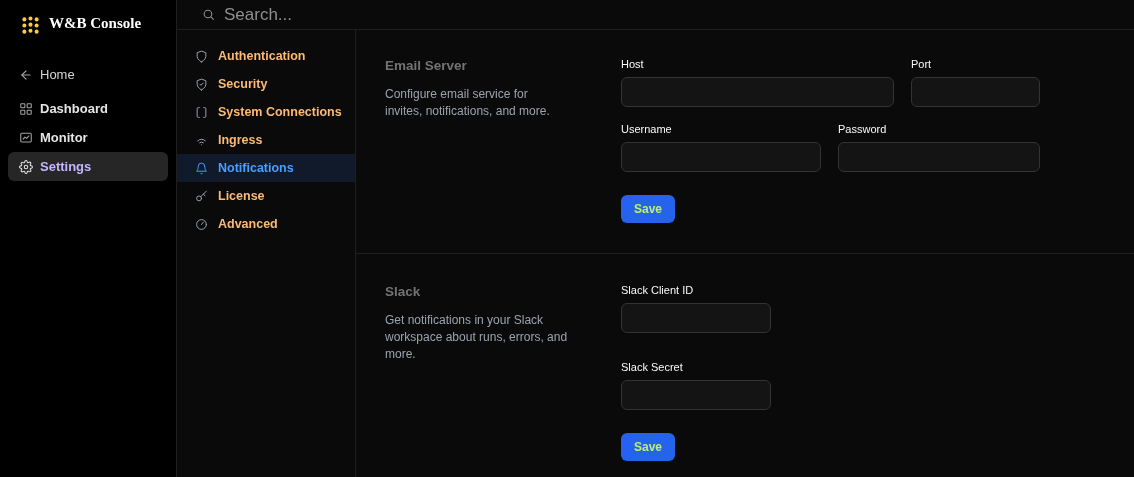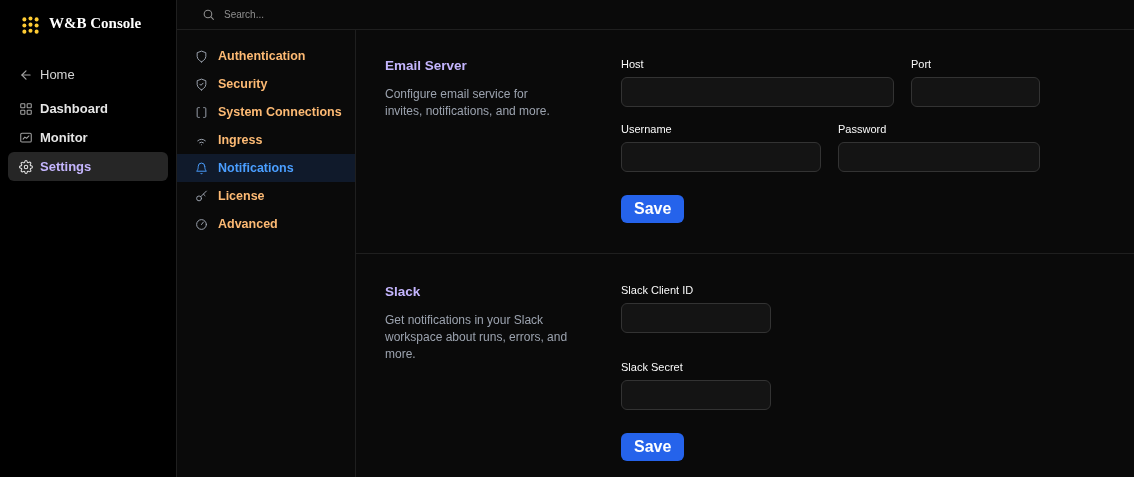--- a/index.html
+++ b/index.html
@@ -38,21 +38,21 @@
   
   .right { flex: 1; display: flex; flex-direction: column; min-width: 0; }
   .topbar {
     height: 30px; flex-shrink: 0;
     border-bottom: 1px solid #1f1f1f;
     display: flex; align-items: center; gap: 9px; padding-left: 25px;
   }
   .topbar svg { color: #8f8f8f; flex-shrink: 0; }
   .search-input {
     background: transparent; border: none; outline: none;
-    color: #d4d4d4; font-size: 10px; width: 320px; font-family: inherit;
+    color: #d4d4d4; font-size: 17px; width: 320px; font-family: inherit;
   }
   .search-input::placeholder { color: #8f8f8f; }
 
   .content { flex: 1; display: flex; min-height: 0; }
 
   
   .subnav {
     width: 179px; flex-shrink: 0;
     border-right: 1px solid #1f1f1f;
     padding-top: 12px;
@@ -65,21 +65,21 @@
   .subnav-item svg { color: #9ca3af; flex-shrink: 0; }
   .subnav-item.active { background: rgba(59,130,246,0.14); color: #4a9eff; }
   .subnav-item.active svg { color: #4a9eff; }
 
   
   .main { flex: 1; min-width: 0; }
   .section { display: flex; padding: 28px 0 0 29px; }
   .section.email { height: 224px; border-bottom: 1px solid #1f1f1f; }
   .section.slack { padding-top: 30px; }
   .section-info { width: 236px; flex-shrink: 0; }
-  .section-title { font-size: 13.5px; font-weight: 700; color: #c4b5fd; margin-bottom: 13px; }
+  .section-title { font-size: 13.5px; font-weight: 700; color: #737373; margin-bottom: 13px; }
   .section-desc { font-size: 12px; color: #9ca3af; line-height: 1.4; width: 180px; }
   .section.slack .section-desc { width: 208px; }
 
   .form-row { display: flex; gap: 17px; }
   .form-row + .form-row { margin-top: 16px; }
   .field-label {
     display: block; font-size: 11px; font-weight: 400;
     color: #fafafa; margin-bottom: 7px;
   }
   .text-input {
@@ -87,24 +87,24 @@
     background: #141414; border: 1px solid #333; border-radius: 6px;
     color: #e5e5e5; padding: 0 10px; font-size: 12px; outline: none;
     font-family: inherit;
   }
   .w-host { width: 273px; } .w-port { width: 129px; }
   .w-user { width: 200px; } .w-pass { width: 202px; }
   .w-slack { width: 150px; }
   .stack-gap { margin-top: 28px; }
   .save-btn {
     margin-top: 23px;
-    background: #2563eb; color: #ffffff;
+    background: #2563eb; color: #bef264;
     border: none; border-radius: 6px;
     height: 28px; padding: 0 13px;
-    font-size: 16px; font-weight: 700; cursor: pointer; font-family: inherit;
+    font-size: 12px; font-weight: 700; cursor: pointer; font-family: inherit;
   }
 </style>
 </head>
 <body>
 
 <aside class="sidebar">
   <div class="brand">
     <span>
       <svg width="21" height="21" viewBox="0 0 24 24" fill="#ffcc33">
         <circle cx="5" cy="5" r="2.3"></circle>

